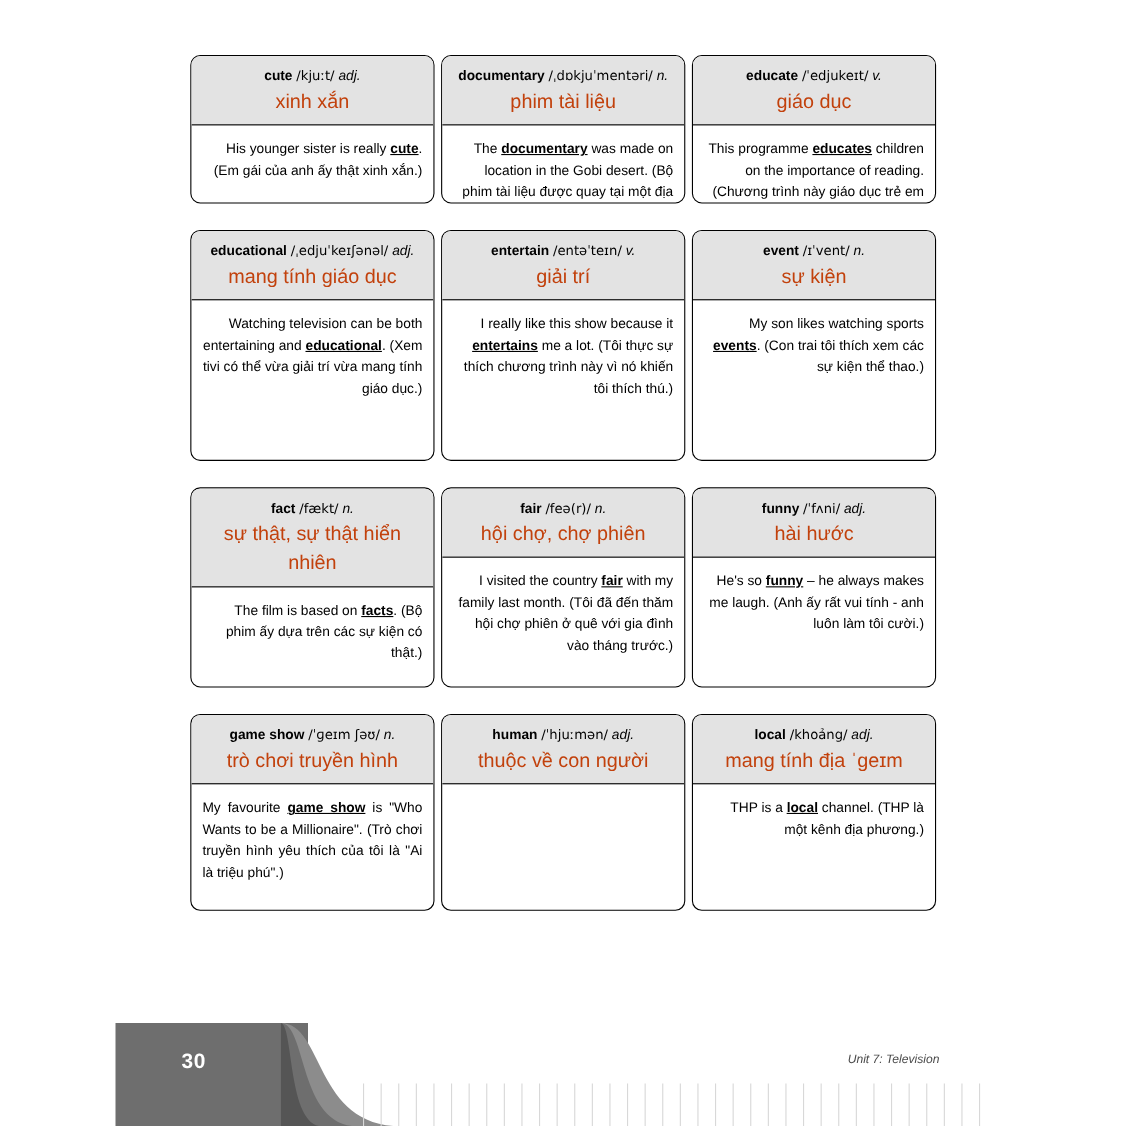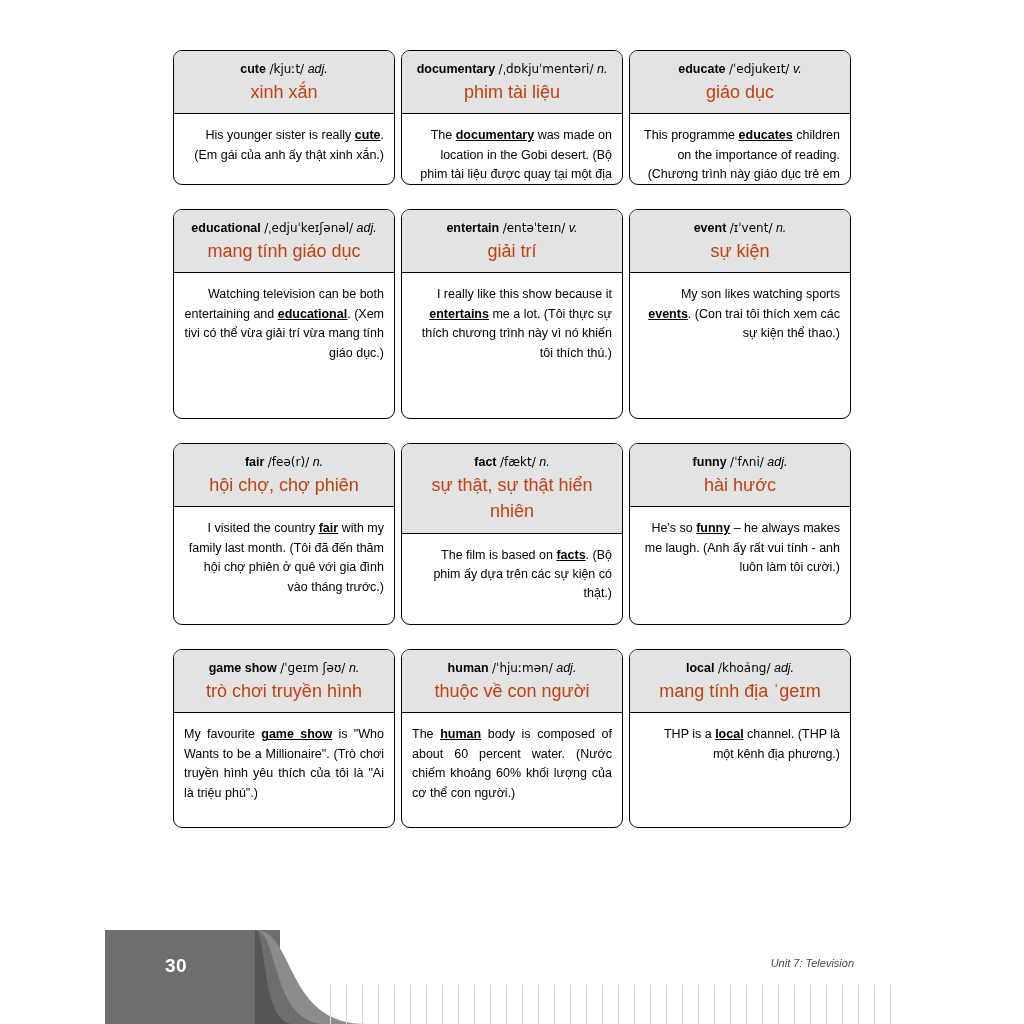--- a/index.html
+++ b/index.html
@@ -228,42 +228,42 @@
           <div class="card-meaning">sự kiện</div>
         </div>
         <div class="card-body">My son likes watching sports <u>events</u>. (Con trai tôi thích xem các sự kiện thể thao.)</div>
       </div>
     </div>
 
     <div class="card-row row-h3">
       <div class="card">
         <div class="card-head">
           <div class="card-word-line">
+            <span class="card-word">fact</span>
+            <span class="card-ipa">/fækt/</span>
+            <span class="card-pos">n.</span>
+          </div>
+          <div class="card-meaning">sự thật, sự thật hiển nhiên</div>
+        </div>
+        <div class="card-body">The film is based on <u>facts</u>. (Bộ phim ấy dựa trên các sự kiện có thật.)</div>
+      </div>
+      <div class="card">
+        <div class="card-head">
+          <div class="card-word-line">
             <span class="card-word">fair</span>
             <span class="card-ipa">/feə(r)/</span>
             <span class="card-pos">n.</span>
           </div>
           <div class="card-meaning">hội chợ, chợ phiên</div>
         </div>
         <div class="card-body">I visited the country <u>fair</u> with my family last month. (Tôi đã đến thăm hội chợ phiên ở quê với gia đình vào tháng trước.)</div>
       </div>
       <div class="card">
         <div class="card-head">
           <div class="card-word-line">
-            <span class="card-word">fact</span>
-            <span class="card-ipa">/fækt/</span>
-            <span class="card-pos">n.</span>
-          </div>
-          <div class="card-meaning">sự thật, sự thật hiển nhiên</div>
-        </div>
-        <div class="card-body">The film is based on <u>facts</u>. (Bộ phim ấy dựa trên các sự kiện có thật.)</div>
-      </div>
-      <div class="card">
-        <div class="card-head">
-          <div class="card-word-line">
             <span class="card-word">funny</span>
             <span class="card-ipa">/ˈfʌni/</span>
             <span class="card-pos">adj.</span>
           </div>
           <div class="card-meaning">hài hước</div>
         </div>
         <div class="card-body">He's so <u>funny</u> – he always makes me laugh. (Anh ấy rất vui tính - anh luôn làm tôi cười.)</div>
       </div>
     </div>
 
@@ -281,21 +281,20 @@
       </div>
       <div class="card justify">
         <div class="card-head">
           <div class="card-word-line">
             <span class="card-word">human</span>
             <span class="card-ipa">/ˈhjuːmən/</span>
             <span class="card-pos">adj.</span>
           </div>
           <div class="card-meaning">thuộc về con người</div>
         </div>
-        <div class="card-body">The <u>human</u> body is composed of about 60 percent water. (Nước chiếm khoảng 60% khối lượng của cơ thể con người.)</div>
       </div>
       <div class="card">
         <div class="card-head">
           <div class="card-word-line">
             <span class="card-word">local</span>
             <span class="card-ipa">/khoảng/</span>
             <span class="card-pos">adj.</span>
           </div>
           <div class="card-meaning">mang tính địa ˈɡeɪm</div>
         </div>

